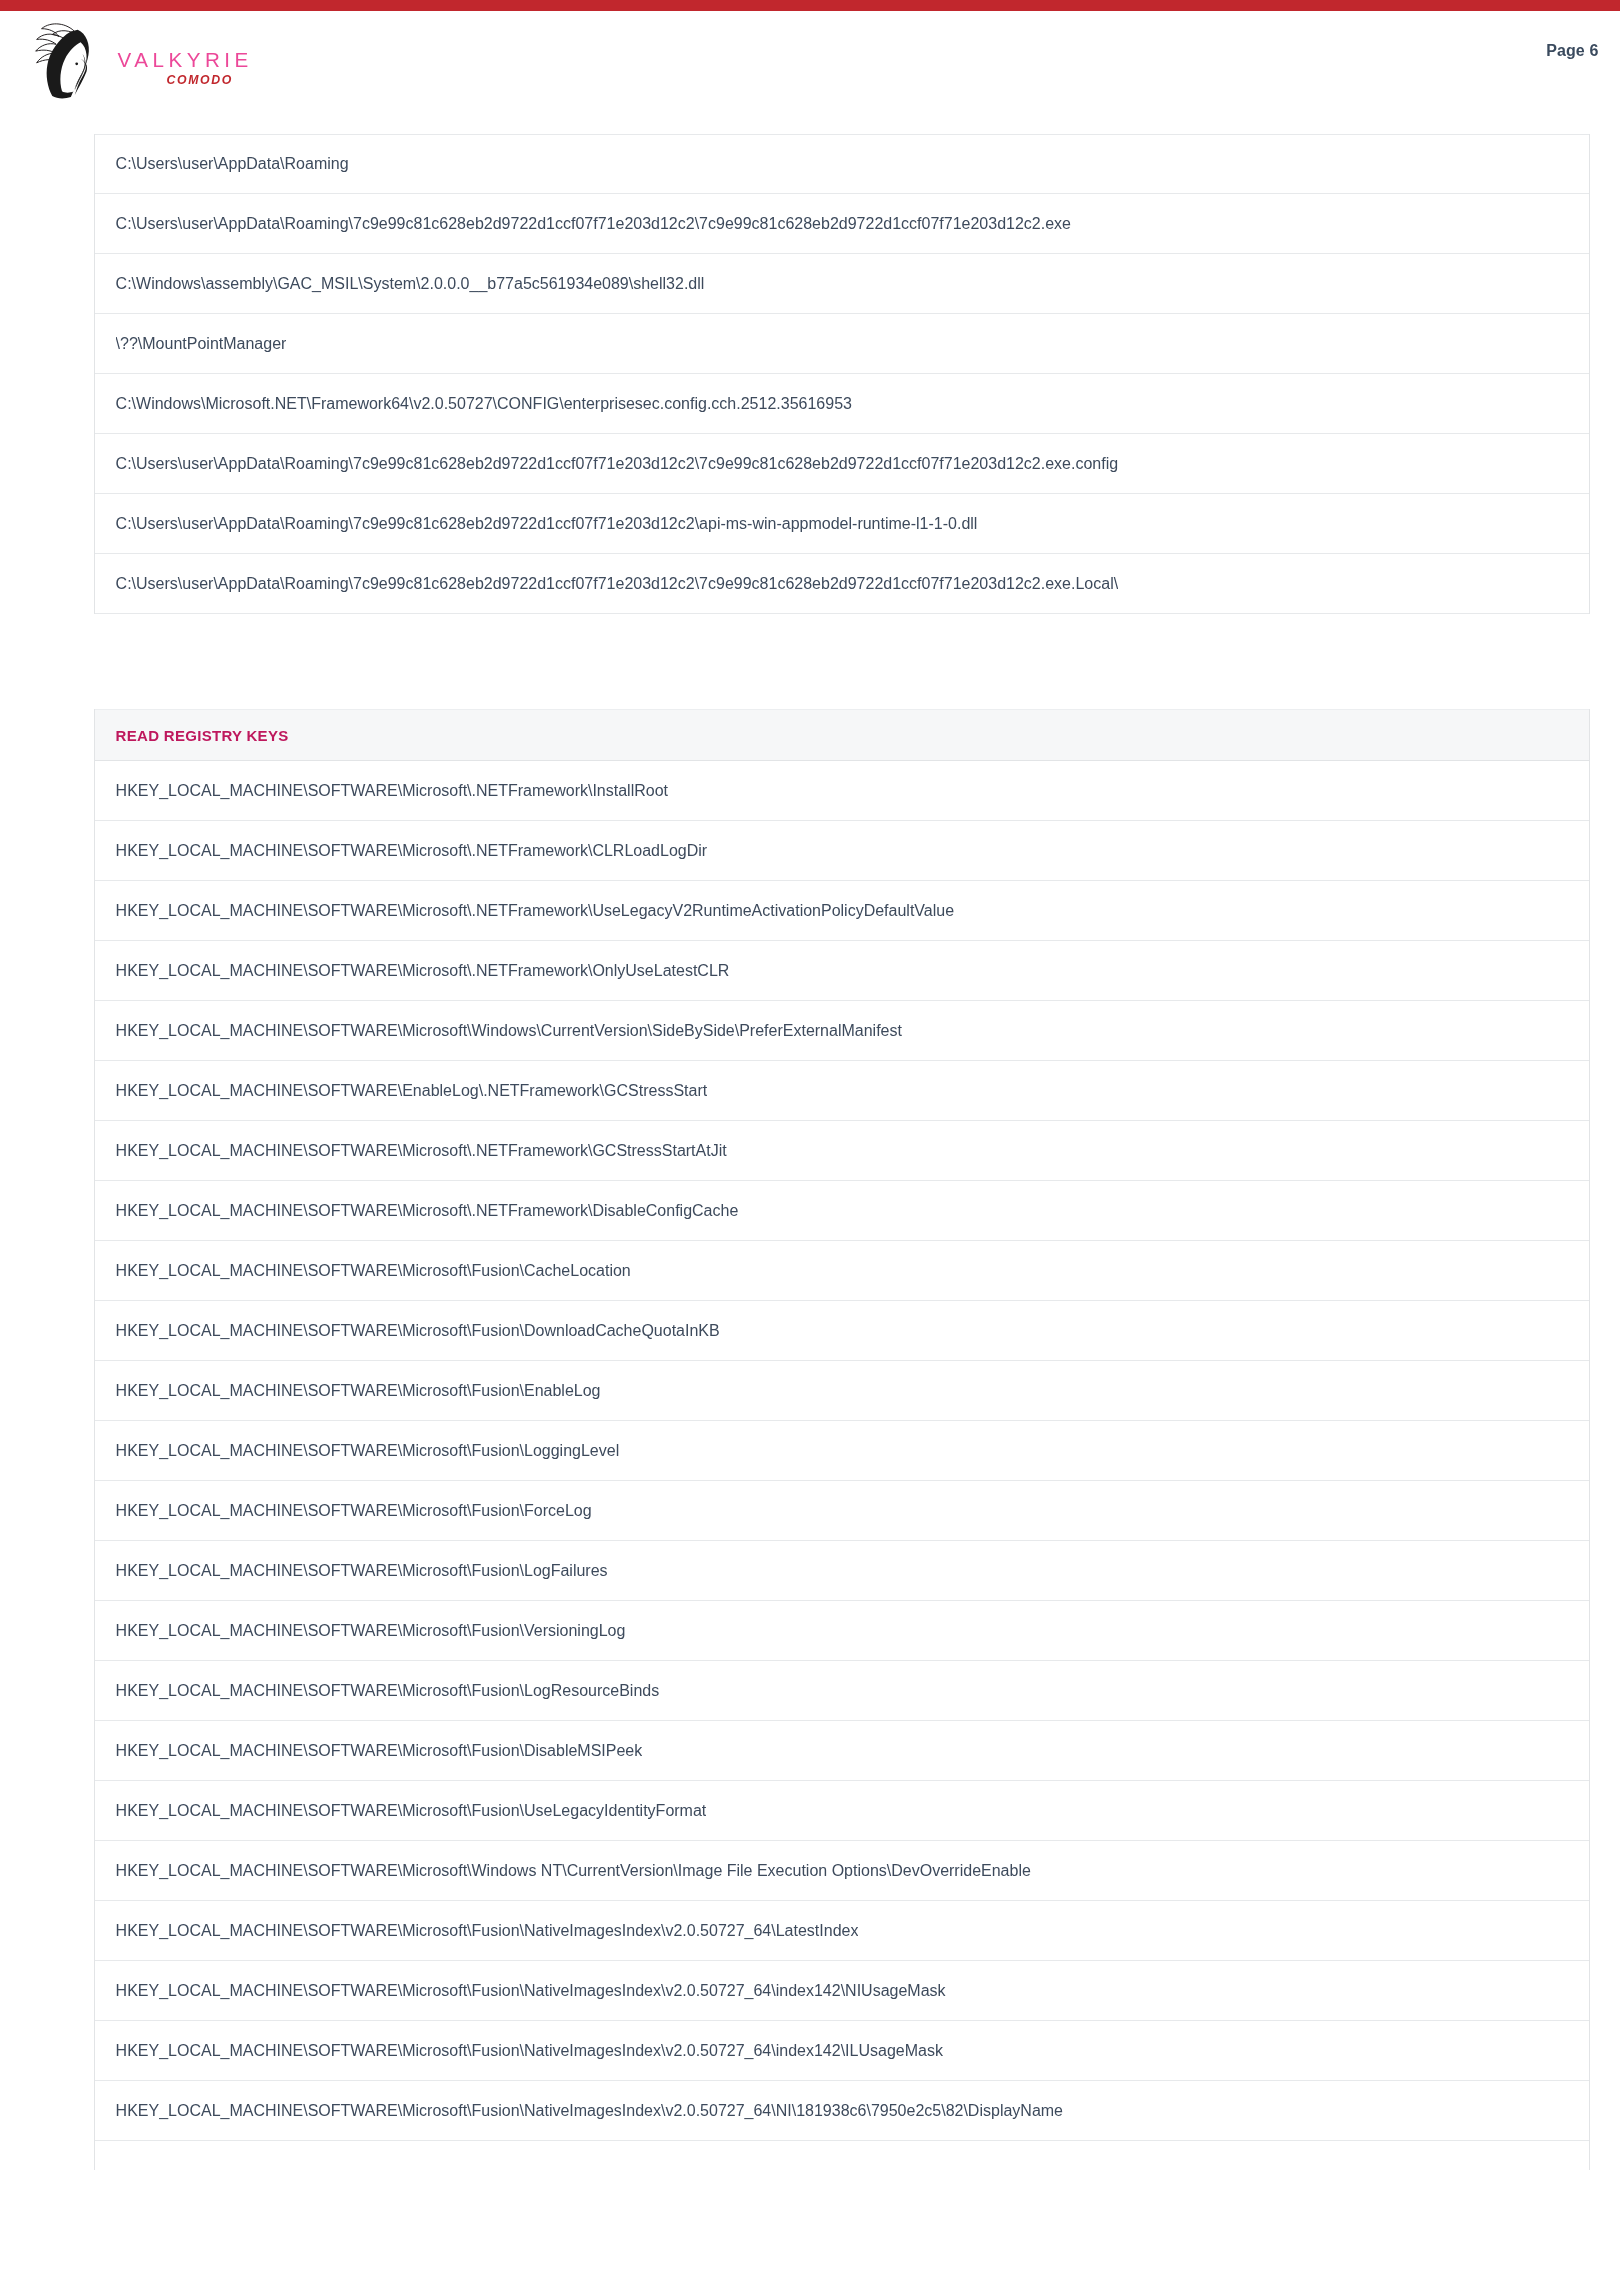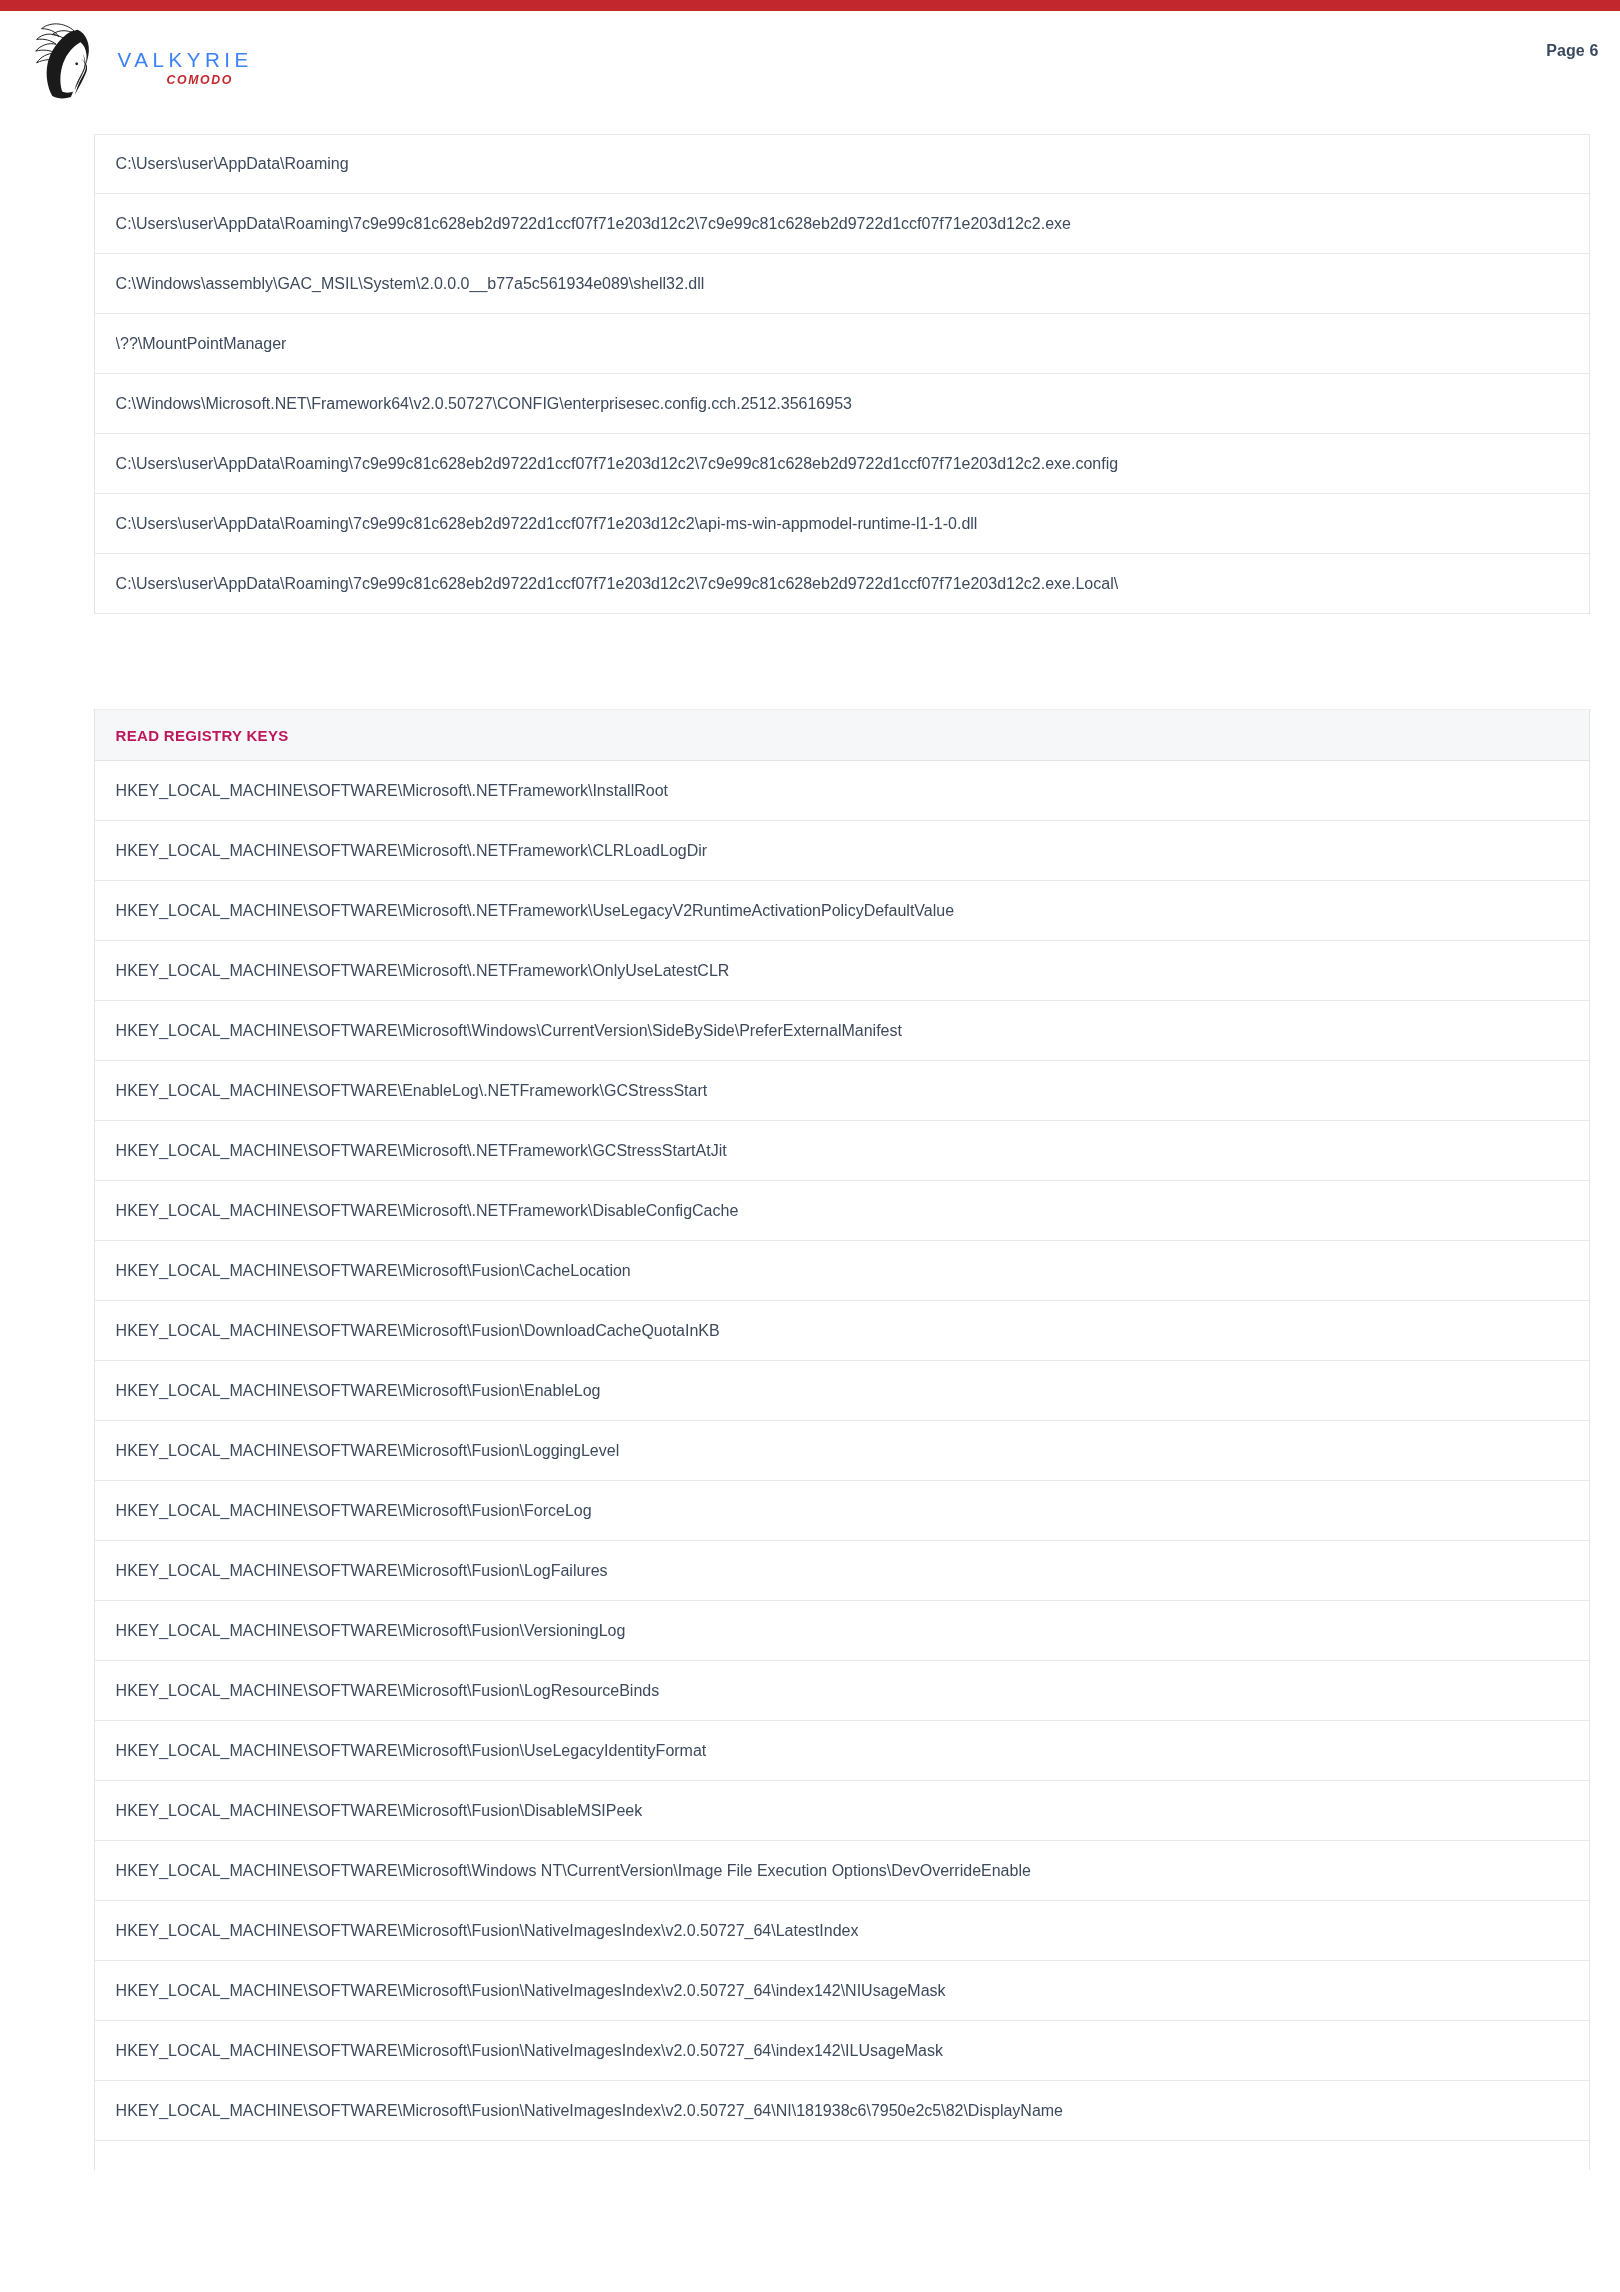--- a/index.html
+++ b/index.html
@@ -52,21 +52,21 @@
     position: absolute;
     left: 96px;
     top: 37px;
     width: 157px;
     text-align: left;
   }
   .brand-name {
     display: block;
     font-size: 20.6px;
     letter-spacing: 4.5px;
-    color: #3b82f6;
+    color: #ec4899;
     font-weight: 400;
     line-height: 1;
   }
   .brand-sub {
     display: block;
     margin-top: 3.9px;
     margin-left: 49px;
     font-size: 12.3px;
     letter-spacing: 1.6px;
     color: #c1272d;
@@ -239,24 +239,24 @@
   <div class="row">
     <span class="cell">HKEY_LOCAL_MACHINE\SOFTWARE\Microsoft\Fusion\LogFailures</span>
   </div>
   <div class="row">
     <span class="cell">HKEY_LOCAL_MACHINE\SOFTWARE\Microsoft\Fusion\VersioningLog</span>
   </div>
   <div class="row">
     <span class="cell">HKEY_LOCAL_MACHINE\SOFTWARE\Microsoft\Fusion\LogResourceBinds</span>
   </div>
   <div class="row">
+    <span class="cell">HKEY_LOCAL_MACHINE\SOFTWARE\Microsoft\Fusion\DisableMSIPeek</span>
+  </div>
+  <div class="row">
     <span class="cell">HKEY_LOCAL_MACHINE\SOFTWARE\Microsoft\Fusion\UseLegacyIdentityFormat</span>
-  </div>
-  <div class="row">
-    <span class="cell">HKEY_LOCAL_MACHINE\SOFTWARE\Microsoft\Fusion\DisableMSIPeek</span>
   </div>
   <div class="row">
     <span class="cell">HKEY_LOCAL_MACHINE\SOFTWARE\Microsoft\Windows NT\CurrentVersion\Image File Execution Options\DevOverrideEnable</span>
   </div>
   <div class="row">
     <span class="cell">HKEY_LOCAL_MACHINE\SOFTWARE\Microsoft\Fusion\NativeImagesIndex\v2.0.50727_64\LatestIndex</span>
   </div>
   <div class="row">
     <span class="cell">HKEY_LOCAL_MACHINE\SOFTWARE\Microsoft\Fusion\NativeImagesIndex\v2.0.50727_64\index142\NIUsageMask</span>
   </div>

